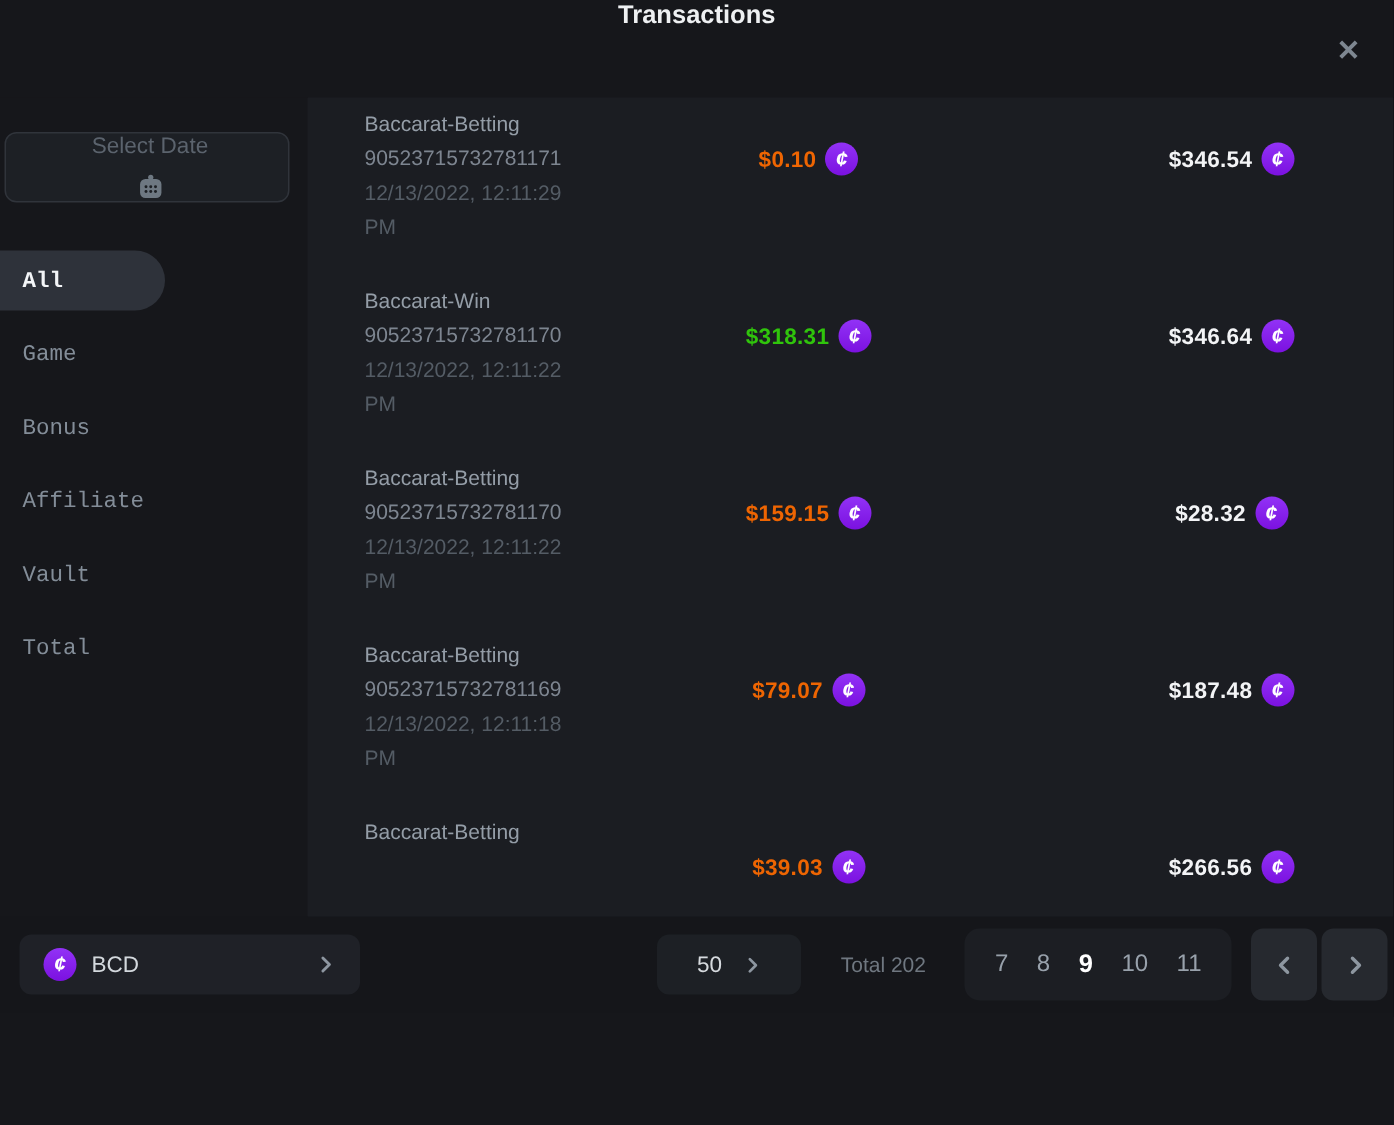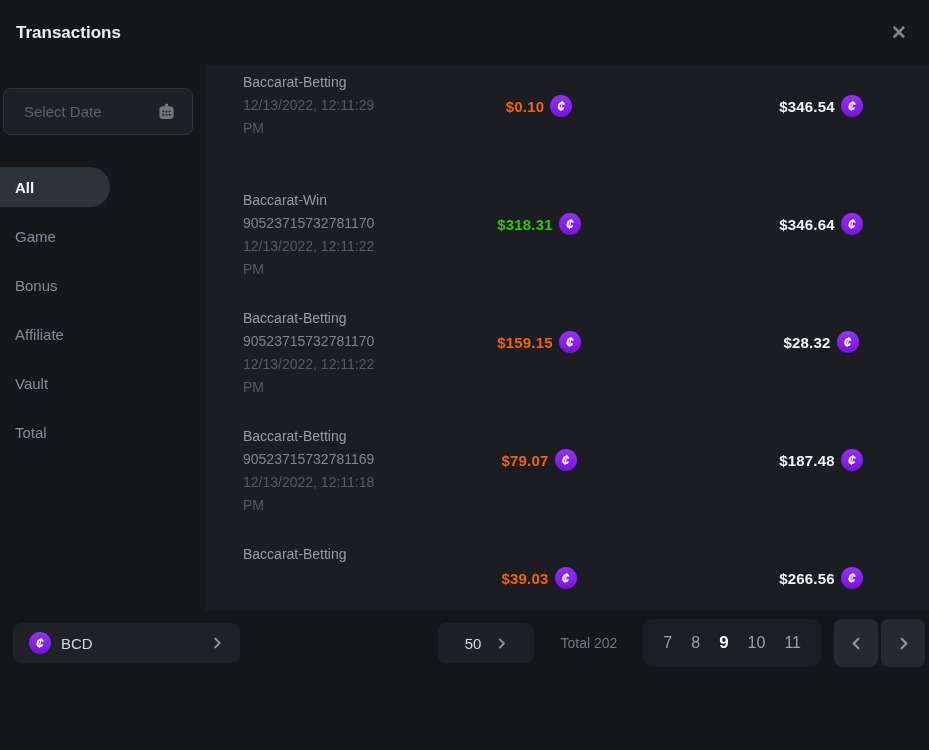--- a/index.html
+++ b/index.html
@@ -1,39 +1,39 @@
 <!DOCTYPE html>
 <html><head>
 <meta charset="utf-8">
 <style>
   * { margin:0; padding:0; box-sizing:border-box; }
   html,body { background:#101114; }
   body { font-family:"Liberation Sans", sans-serif; }
   .modal { position:relative; width:929px; height:750px; background:#16171b; overflow:hidden; }
 
   
-  .mheader { height:65px; display:flex; align-items:center; padding:0 16px; background:#16171b; }
+  .mheader { height:65px; display:flex; align-items:center; padding:0 16px; background:#16171b;flex-direction:column; }
   .mtitle { color:#eef0f2; font-size:17px; font-weight:700; }
   .close { margin-left:auto; width:28px; height:28px; display:flex; align-items:center; justify-content:center;
            color:#7e8791; font-size:19px; font-weight:700; cursor:pointer; }
 
   
   .tabzone { height:75px; padding:19px 0 0 128px; }
   .tabs { display:flex; width:667px; height:40px; background:#1f2127; border-radius:4px; overflow:hidden; }
   .tab { flex:1; display:flex; align-items:center; justify-content:center; font-size:15px; color:#96a5b3;
          background:transparent; border:none; cursor:pointer; font-family:inherit; }
   .tab.active { background:#2e323a; color:#f5f6f8; font-weight:700; }
 
   
   .body { display:flex; height:546px; }
   .sidebar { width:205px; background:#16171b; padding-top:23px; flex:none; }
   .datebox { width:190px; height:47px; margin-left:3px; background:#1d2025; border:1px solid #30343b;
-             border-radius:8px; display:flex; align-items:center; padding:0 16px 0 20px; cursor:pointer; }
+             border-radius:8px; display:flex; align-items:center; padding:0 16px 0 20px; cursor:pointer;flex-direction:column; }
   .dateph { color:#5b636d; font-size:15px; flex:1; }
-  .filters { margin-top:32px; }
+  .filters { margin-top:32px;font-family:Liberation Mono, monospace; }
   .filter { height:49px; display:flex; align-items:center; padding-left:15px; color:#838d98; font-size:15px; cursor:pointer; }
   .filter.active { height:40px; width:110px; margin:0 0 5px 0; background:#2e323a; border-radius:0 20px 20px 0;
                    color:#f3f5f7; font-weight:700; padding-left:15px; }
 
   .listwrap { flex:1; background:#1b1d22; overflow:hidden; }
   .row { height:118px; display:flex; align-items:flex-start; padding:6px 8px 0 38px;gap:32px; }
   .row-info { flex:1; }
   .t-name { color:#949da7; font-size:14px; line-height:23px; }
   .t-id   { color:#7d8590; font-size:14px; line-height:23px; }
   .t-time { color:#545c65; font-size:14px; line-height:23px; }
@@ -98,20 +98,21 @@
           <div class="filter">Bonus</div>
           <div class="filter">Affiliate</div>
           <div class="filter">Vault</div>
           <div class="filter">Total</div>
         </div>
     </div>
     <div class="listwrap" id="rows">
   <div class="row">
     <div class="row-info">
       <div class="t-name">Baccarat-Betting</div>
+      <div class="t-id">90523715732781171</div>
       <div class="t-time">12/13/2022, 12:11:29 PM</div>
     </div>
     <div class="money amount">
       <span class="mval neg">$0.10</span>
       <span class="coin">
               <span class="cglyph">¢</span>
             </span>
     </div>
     <div class="money balance">
       <span class="mval bal">$346.54</span>

